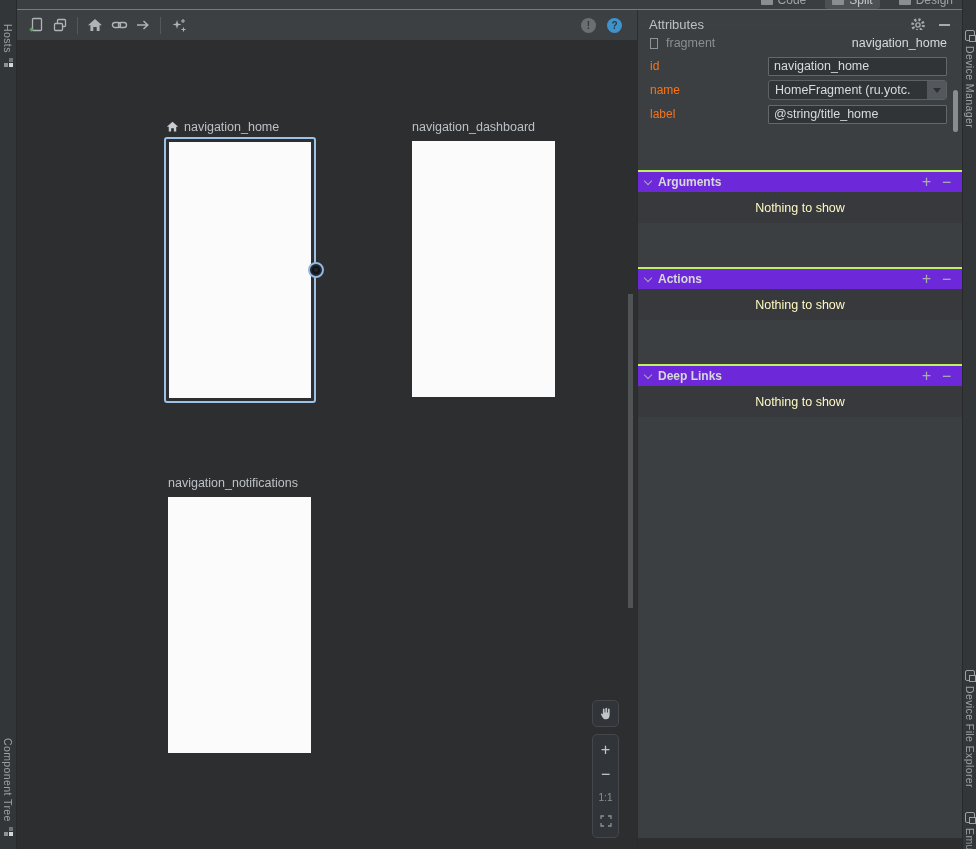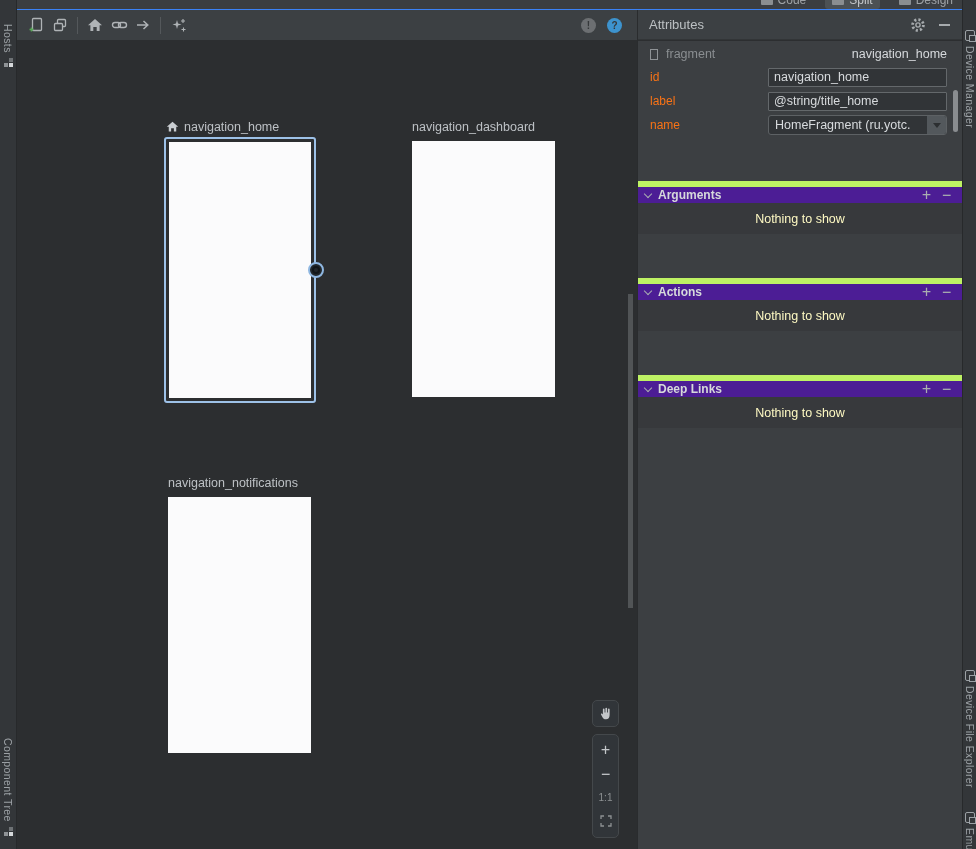--- a/index.html
+++ b/index.html
@@ -45,36 +45,36 @@
   #panel-divider { left:637px; top:10px; width:1px; height:839px; background:#2A2C2E; }
 
   
   #attr-header { left:638px; top:10px; width:324px; height:30px; background:#3C4043; border-bottom:1px solid #323537;
                  display:flex; align-items:center; padding:0 12px 0 11px; }
   #attr-title { font-size:13px; color:#BCC0C3; }
   #attr-header .hdr-actions { margin-left:auto; display:flex; align-items:center; gap:13px; }
   .min-bar { width:11px; height:2px; background:#A7ABAE; }
 
   
-  #attr-panel { left:638px; top:41px; width:324px; height:808px; background:#3C3F42; }
+  #attr-panel { left:638px; top:30px; width:324px; height:808px; background:#3C3F42; }
   .row-component { display:flex; align-items:center; height:24px; padding:2px 15px 0 12px; }
   .frag-ico { width:8px; height:11px; border:1px solid #8F9396; margin-right:8px; }
   .comp-type { color:#8A8E91; font-size:12.5px; }
   .comp-id { margin-left:auto; color:#D6D9DC; font-size:12.5px; }
   .field-row { display:flex; align-items:center; height:24px; padding:0 15px 0 12px; }
   .field-label { width:118px; font-size:12px; color:#f97316; }
   .field-input { flex:1; height:19px; background:#313437; border:1px solid #64686B; border-radius:1px;
                  color:#D8DBDE; font-size:12.5px; padding:0 5px; font-family:inherit; outline:none; min-width:0; }
   .combo { flex:1; height:20px; background:#313437; border:1px solid #5D6164; border-radius:3px;
            display:flex; align-items:center; color:#D8DBDE; font-size:12.5px; overflow:hidden; }
   .combo-text { padding-left:6px; white-space:nowrap; overflow:hidden; flex:1; }
   .combo-btn { width:19px; align-self:stretch; background:#53585C; display:flex; align-items:center; justify-content:center; flex:none; }
   .combo-arrow { width:0; height:0; border-left:4px solid transparent; border-right:4px solid transparent; border-top:5px solid #2C2F31; }
   #sections { margin-top:6px; }
-  .section-header { height:22px; background:#4c1d95; border-top:6px solid #bef264; display:flex; align-items:center; padding:0 11px 0 7px;margin-top:44px; }
+  .section-header { height:22px; background:#6d28d9; border-top:2px solid #bef264; display:flex; align-items:center; padding:0 11px 0 7px;margin-top:44px; }
   .chevron { width:6px; height:6px; border-left:1.5px solid #A9ADB0; border-bottom:1.5px solid #A9ADB0;
              transform:rotate(-45deg); margin:-3px 7px 0 0; }
   .section-title { font-weight:bold; font-size:12px; color:#D6D9DB; }
   .sec-actions { margin-left:auto; display:flex; gap:11px; align-items:center; }
   .pm { font-size:15px; color:#A9ADB0; line-height:1; font-family:"DejaVu Sans Mono",monospace; }
   .section-empty { height:31px; background:#37393C; display:flex; align-items:center; justify-content:center;
                    color:#fef9c3; font-size:12.5px; }
   #panel-scroll { left:953px; top:90px; width:5px; height:42px; background:#8A8D90; border-radius:3px; }
 
   
@@ -195,31 +195,31 @@
   <div class="row-component">
     <span class="frag-ico"></span>
     <span class="comp-type">fragment</span>
     <span class="comp-id">navigation_home</span>
   </div>
   <div class="field-row">
     <span class="field-label">id</span>
     <input class="field-input" value="navigation_home" style="">
   </div>
   <div class="field-row">
-    <span class="field-label">label</span>
-    <input class="field-input" value="@string/title_home" style="">
-  </div>
-  <div class="field-row">
     <span class="field-label">name</span>
     <span class="combo">
       <span class="combo-text">HomeFragment (ru.yotc.</span>
       <span class="combo-btn">
         <span class="combo-arrow"></span>
       </span>
     </span>
+  </div>
+  <div class="field-row">
+    <span class="field-label">label</span>
+    <input class="field-input" value="@string/title_home" style="">
   </div>
 
   <div id="sections">
     <div class="section-header">
       <span class="chevron"></span>
       <span class="section-title">Arguments</span>
       <span class="sec-actions">
         <span class="pm">+</span>
         <span class="pm">−</span>
       </span>

